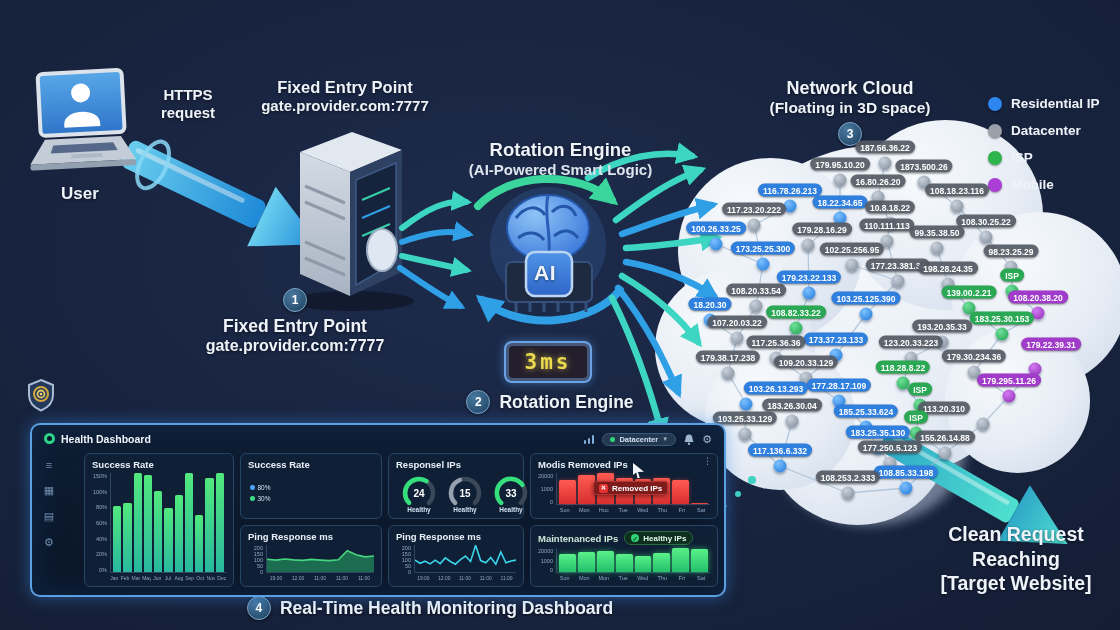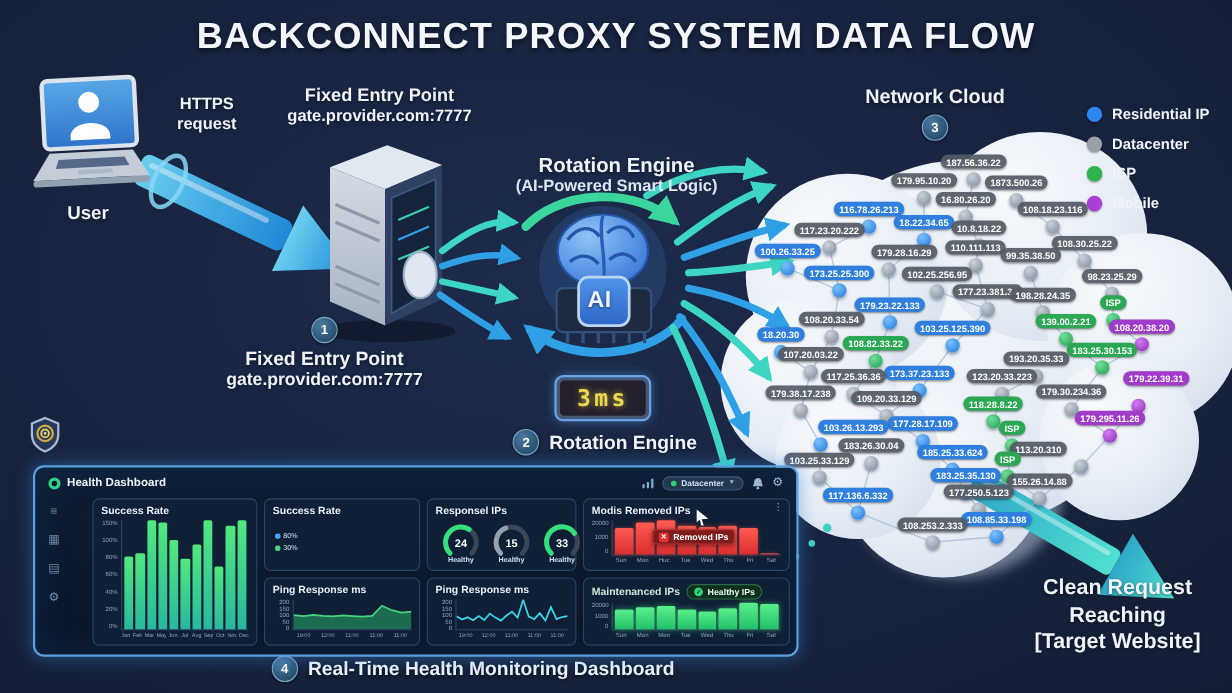--- a/index.html
+++ b/index.html
@@ -41,21 +41,21 @@
   #latency-inner{flex:1;background:#241f2c;border-radius:4px;display:flex;align-items:center;justify-content:center;
     font-family:"DejaVu Sans Mono",monospace;font-size:21px;font-weight:700;color:#ecd94f;letter-spacing:3px;text-shadow:0 0 6px rgba(236,217,79,.7);}
   
   #logo{left:26px;top:378px;display:flex;align-items:center;gap:8px;}
   #logo span{font-size:21px;font-weight:800;letter-spacing:1px;color:#f2f6fb;}
   
   #dashboard{left:30px;top:423px;width:692px;height:170px;border-radius:10px;border:2px solid #5ba0e0;
     background:linear-gradient(180deg,#0e1d33,#0a1628);
     box-shadow:0 0 16px rgba(60,140,230,.5), inset 0 0 30px rgba(18,48,88,.6);z-index:8;}
   #dash-header{position:absolute;top:5px;left:12px;right:12px;height:18px;display:flex;align-items:center;justify-content:space-between;}
-  #dash-title-wrap{display:flex;align-items:center;gap:6px;font-size:10.5px;font-weight:700;color:#eef4fa;}
+  #dash-title-wrap{display:flex;align-items:flex-start;gap:6px;font-size:10.5px;font-weight:700;color:#eef4fa;}
   .ring-icon{width:11px;height:11px;border-radius:50%;border:3px solid #2bd489;box-sizing:border-box;background:#0a1628;}
   #dash-controls{display:flex;align-items:center;gap:8px;}
   .signal{display:flex;align-items:flex-end;gap:1.5px;height:9px;}
   .signal i{width:2.5px;background:#7fb0d8;border-radius:1px;display:block;}
   .drop-pill{display:flex;align-items:center;gap:4px;background:#24384f;border:1px solid #3a5a7c;border-radius:9px;
     padding:1px 7px;font-size:7.5px;font-weight:700;color:#cfe0f2;}
   .green-dot{width:5px;height:5px;border-radius:50%;background:#2fd576;}
   .chev{font-size:6px;color:#9fb6cf;}
   .hicon{font-size:11px;color:#9fb6cf;line-height:1;}
   #dash-sidebar{position:absolute;left:7px;top:34px;width:20px;display:flex;flex-direction:column;align-items:center;gap:13px;
@@ -95,21 +95,20 @@
   
   .cap-row{display:flex;align-items:center;justify-content:center;gap:9px;}
   
   #target-text{left:925px;top:522px;width:182px;font-size:19.5px;line-height:1.26;font-weight:800;}
 </style>
 </head>
 <body>
 
 <div id="stage">
 
-  <div id="main-title" class="abs">BACKCONNECT PROXY SYSTEM DATA FLOW</div>
 
   <div>
     <div class="cloud-shadow" style="left:775px;top:375px;width:190px;height:150px;"></div>
     <div class="cloud-blob" style="left:710px;top:145px;width:340px;height:335px;"></div>
     <div class="cloud-blob" style="left:678px;top:158px;width:185px;height:185px;"></div>
     <div class="cloud-blob" style="left:848px;top:120px;width:195px;height:190px;"></div>
     <div class="cloud-blob" style="left:952px;top:212px;width:175px;height:175px;"></div>
     <div class="cloud-blob" style="left:655px;top:268px;width:160px;height:160px;"></div>
     <div class="cloud-blob" style="left:945px;top:328px;width:145px;height:145px;"></div>
     <div class="cloud-blob" style="left:765px;top:345px;width:185px;height:180px;"></div>
@@ -422,20 +421,21 @@
   <div id="latency-box" class="abs">
     <div id="latency-inner">3ms</div>
   </div>
   <div class="abs cap-row" style="left:430px;top:390px;width:240px;">
     <span class="num-badge">2</span>
     <span class="lbl" style="font-size:17.5px;">Rotation Engine</span>
   </div>
 
   <div class="abs center" style="left:745px;top:78px;width:210px;">
     <div class="lbl" style="font-size:18px;">Network Cloud</div>
+    <div class="lbl" style="font-size:15.5px;">(Floating in 3D space)</div>
     <div style="margin-top:5px;"><span class="num-badge">3</span></div>
   </div>
 
   <div class="abs" id="legend" style="left:988px;top:96px;">
       <div class="legend-row">
         <span class="legend-dot" style="background: rgb(46, 134, 240);"></span>
         <span class="legend-label">Residential IP</span>
       </div>
       <div class="legend-row">
         <span class="legend-dot" style="background: rgb(154, 160, 168);"></span>

